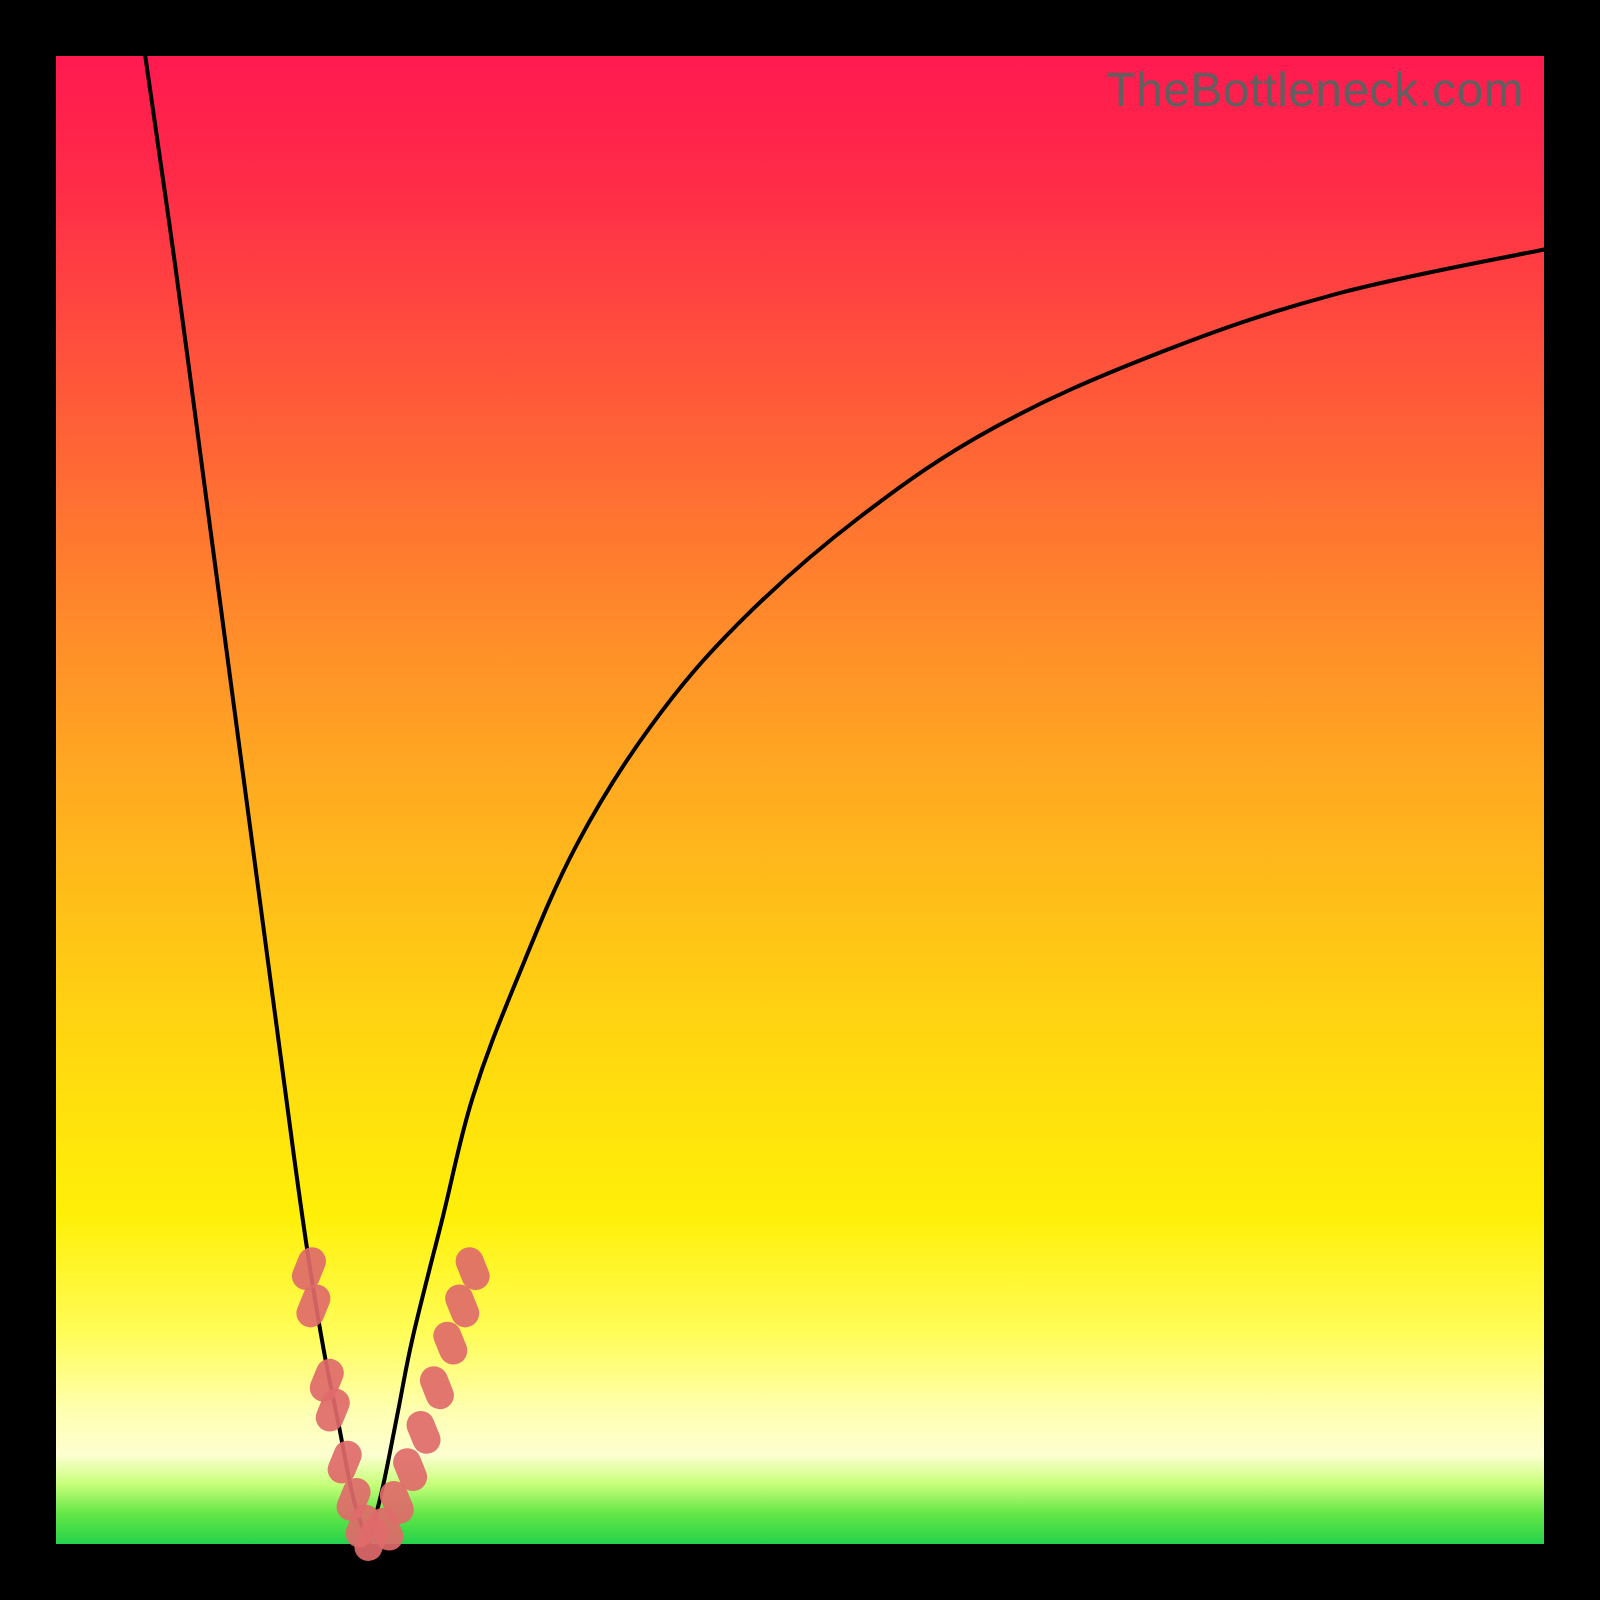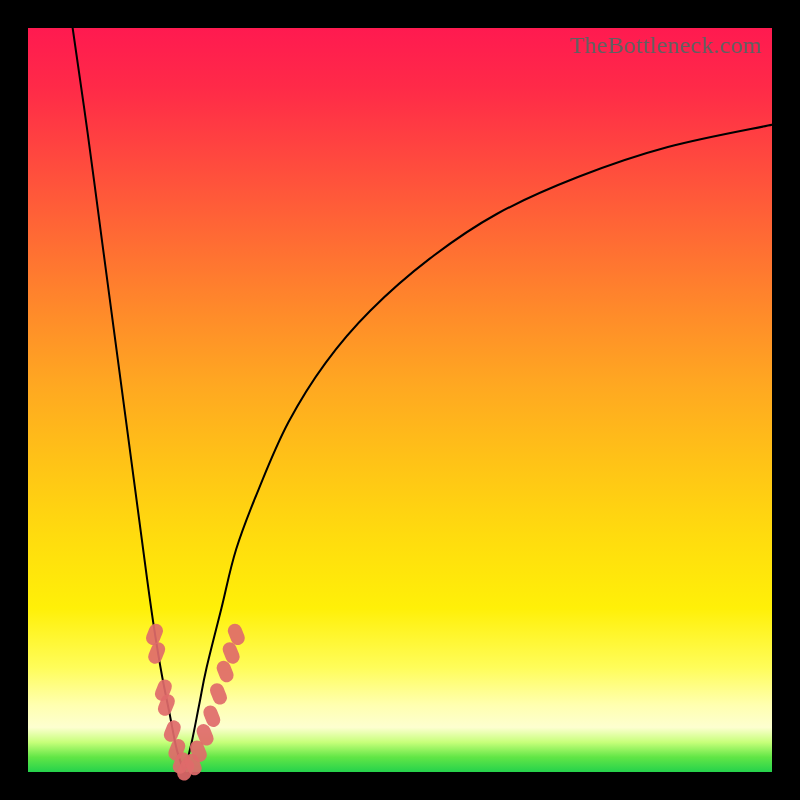--- a/index.html
+++ b/index.html
@@ -35,21 +35,20 @@
       #ffc217 58%,
       #ffdb0e 68%,
       #fff008 78%,
       #fffd5a 86%,
       #ffffb0 91%,
       #fdffd0 94%,
       #c7ff7a 96%,
       #62e646 98%,
       #25d24c 100%
     );
-    font-family: Liberation Serif, serif;
   }
   .watermark-link {
     position: absolute;
     top: 4px;
     right: 10px;
     color: #606060;
     font-size: 24px;
     font-weight: 400;
     letter-spacing: 0.2px;
     text-decoration: none;

